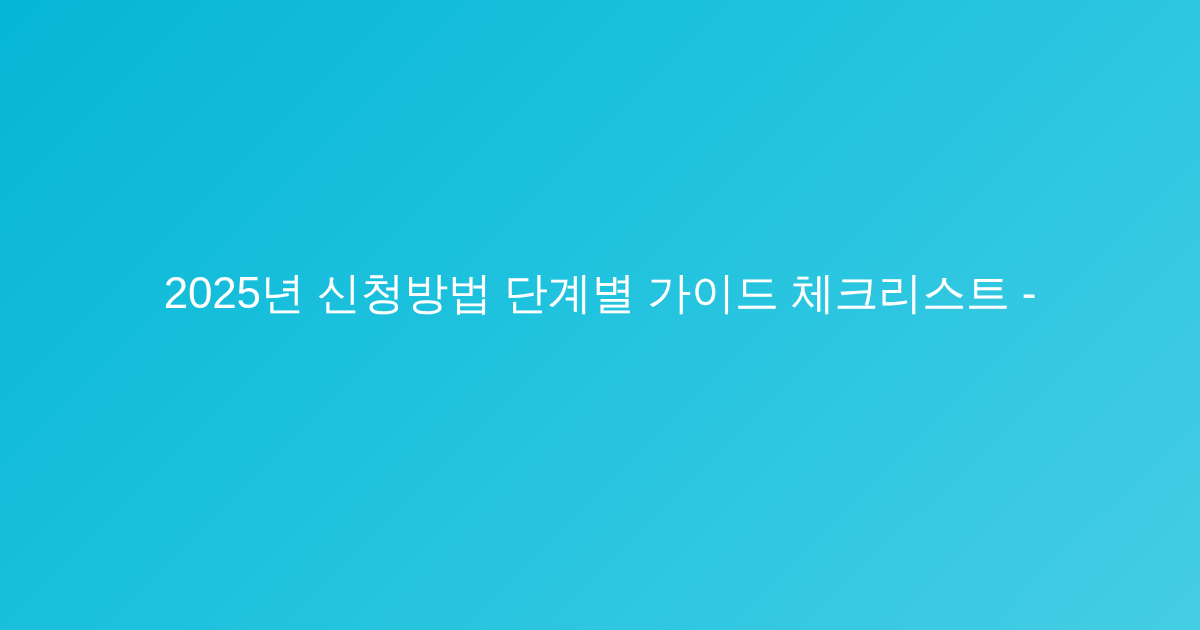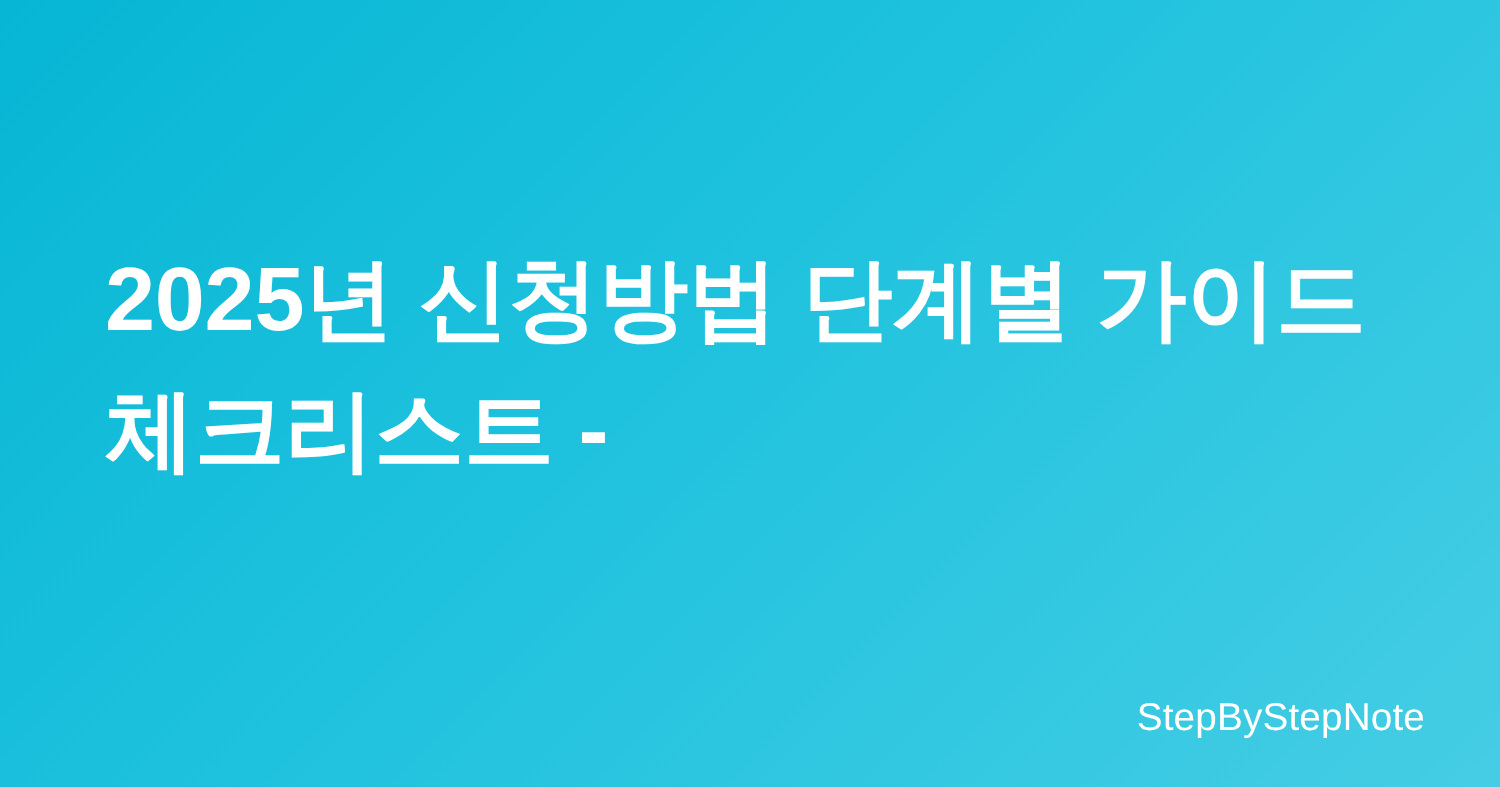--- a/index.html
+++ b/index.html
@@ -33,23 +33,24 @@
     display: flex;
     align-items: center;
     justify-content: center;
     padding: 0 84px;
     box-sizing: border-box;
   }
 
   .og-title {
     margin: 0;
     width: 100%;
+    text-align: center;
     color: #ffffff;
-    font-size: 72px;
-    font-weight: 700;
+    font-size: 44px;
+    font-weight: 400;
     line-height: 1.46;
     letter-spacing: -0.2px;
     word-break: keep-all;
     overflow-wrap: break-word;
     transform: translateY(-22px);
   }
 
   .brand-area {
     position: absolute;
     right: 60px;
@@ -70,17 +71,14 @@
 </style>
 </head>
 <body>
 
 <div class="og-card">
 
   <div class="title-area">
     <h1 class="og-title">2025년 신청방법 단계별 가이드 체크리스트 -</h1>
   </div>
 
-  <div class="brand-area">
-    <span class="brand-name">StepByStepNote</span>
-  </div>
 
 </div>
 
 </body></html>

